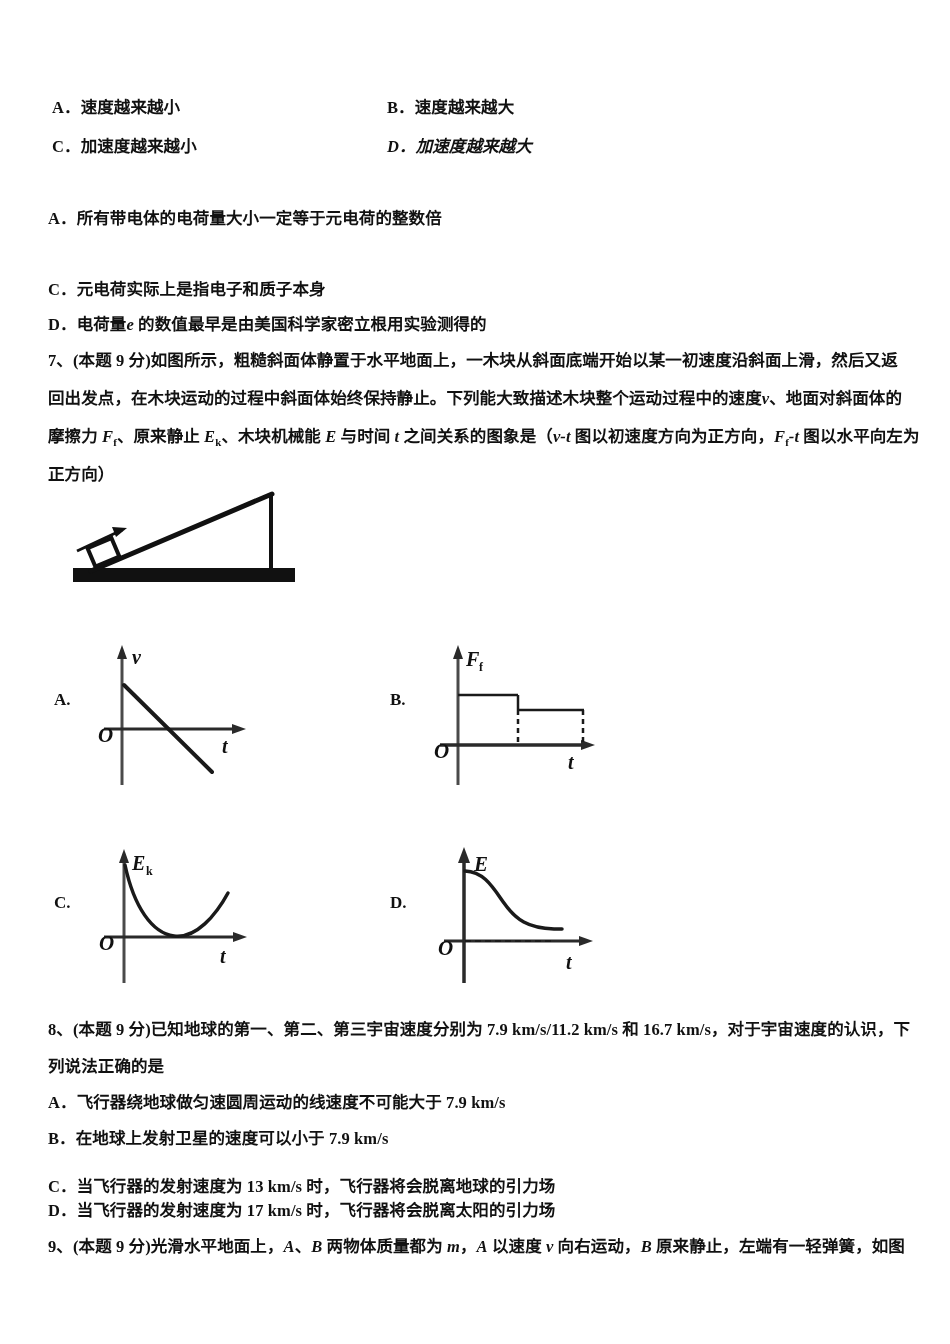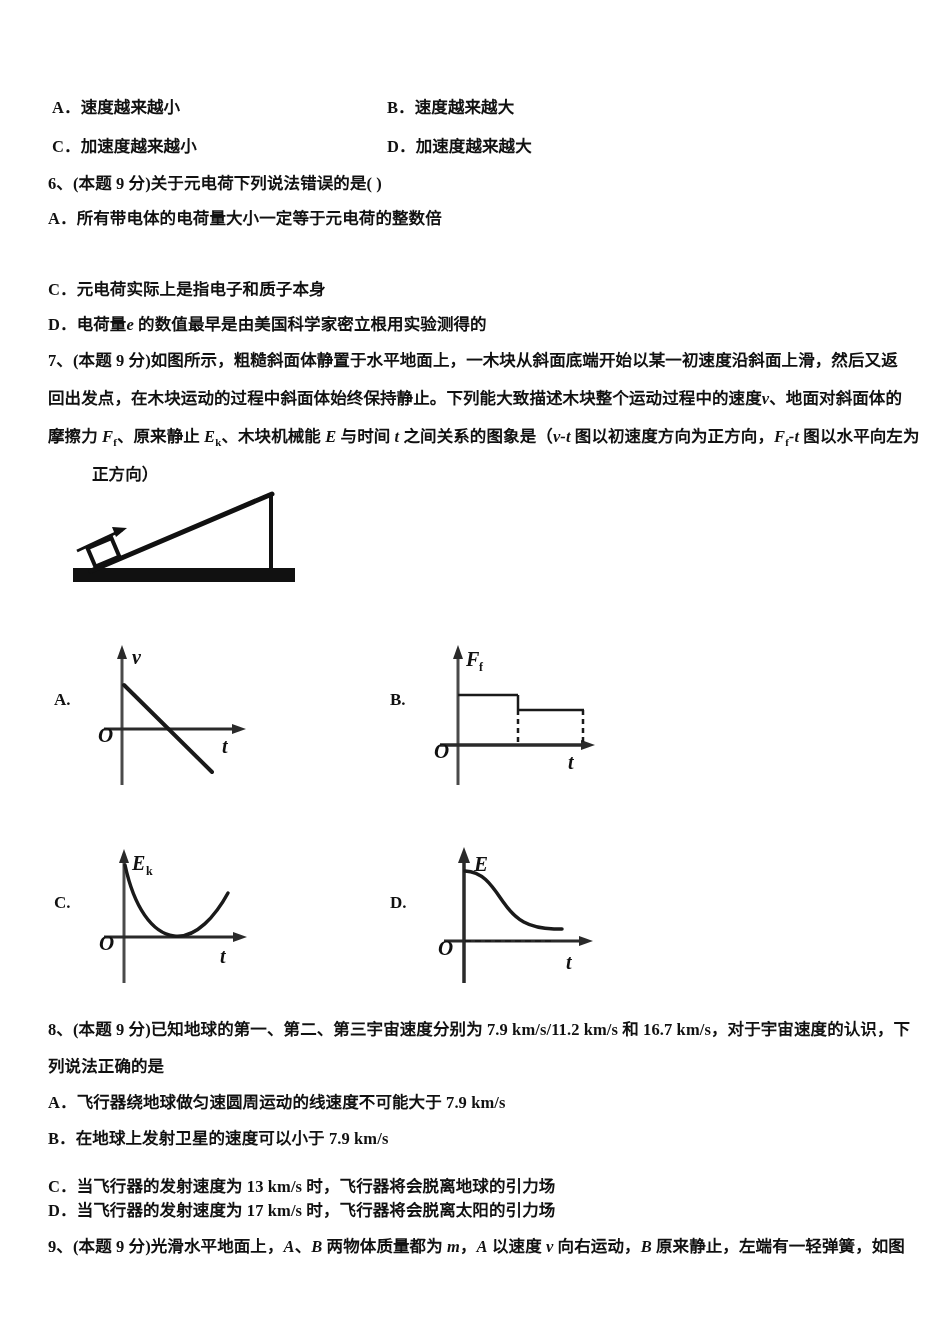--- a/index.html
+++ b/index.html
@@ -80,47 +80,44 @@
 
   <div class="line" style="left:40px; top:97px;">
     <span class="opt-label">A．</span><span class="opt-text">速度越来越小</span>
   </div>
   <div class="line" style="left:375px; top:97px;">
     <span class="opt-label">B．</span><span class="opt-text">速度越来越大</span>
   </div>
   <div class="line" style="left:40px; top:136px;">
     <span class="opt-label">C．</span><span class="opt-text">加速度越来越小</span>
   </div>
-  <div class="line" style="left:375px; top:136px;">
+  <div class="line" style="left:375px; top:136px;font-style:italic;">
     <span class="opt-label">D．</span><span class="opt-text">加速度越来越大</span>
   </div>
 
-  <div class="line" style="left:36px; top:173px;">
-    <span class="qnum">6、</span><span>(本题 9 分)</span><span>关于元电荷下列说法错误的是(    )</span>
-  </div>
   <div class="line" style="left:36px; top:208px;">
     <span class="opt-label">A．</span><span class="opt-text">所有带电体的电荷量大小一定等于元电荷的整数倍</span>
   </div>
   <div class="line" style="left:36px; top:314px;">
     <span class="opt-label">D．</span><span class="opt-text">电荷量 </span><span class="mathit">e</span><span> 的数值最早是由美国科学家密立根用实验测得的</span>
   </div>
   <div class="line" style="left:36px; top:279px;">
     <span class="opt-label">C．</span><span class="opt-text">元电荷实际上是指电子和质子本身</span>
   </div>
 
   <div class="line" style="left:36px; top:350px;">
     <span class="qnum">7、</span><span>(本题 9 分)</span><span>如图所示，粗糙斜面体静置于水平地面上，一木块从斜面底端开始以某一初速度沿斜面上滑，然后又返</span>
   </div>
   <div class="line" style="left:36px; top:388px;">
     <span>回出发点，在木块运动的过程中斜面体始终保持静止。下列能大致描述木块整个运动过程中的速度</span><span class="mathit">v</span><span>、地面对斜面体的</span>
   </div>
   <div class="line" style="left:36px; top:426px;">
     <span>摩擦力 </span><span class="mathit">F</span><sub>f</sub><span>、原来静止 </span><span class="mathit">E</span><sub>k</sub><span>、木块机械能 </span><span class="mathit">E</span><span> 与时间 </span><span class="mathit">t</span><span> 之间关系的图象是（</span><span class="mathit">v-t</span><span> 图以初速度方向为正方向，</span><span class="mathit">F</span><sub>f</sub><span class="mathit">-t</span><span> 图以水平向左为</span>
   </div>
-  <div class="line" style="left:36px; top:464px;margin-left:44px;">
+  <div class="line" style="left:36px; top:464px;">
     <span>正方向）</span>
   </div>
 
   <div class="fig" style="left:55px; top:483px;">
     <svg width="245" height="110" viewBox="0 0 245 110">
 
       <rect x="6" y="85" width="222" height="14" fill="#111111"></rect>
 
       <line x1="24" y1="88" x2="205" y2="11" stroke="#111111" stroke-width="5" stroke-linecap="round"></line>
 

